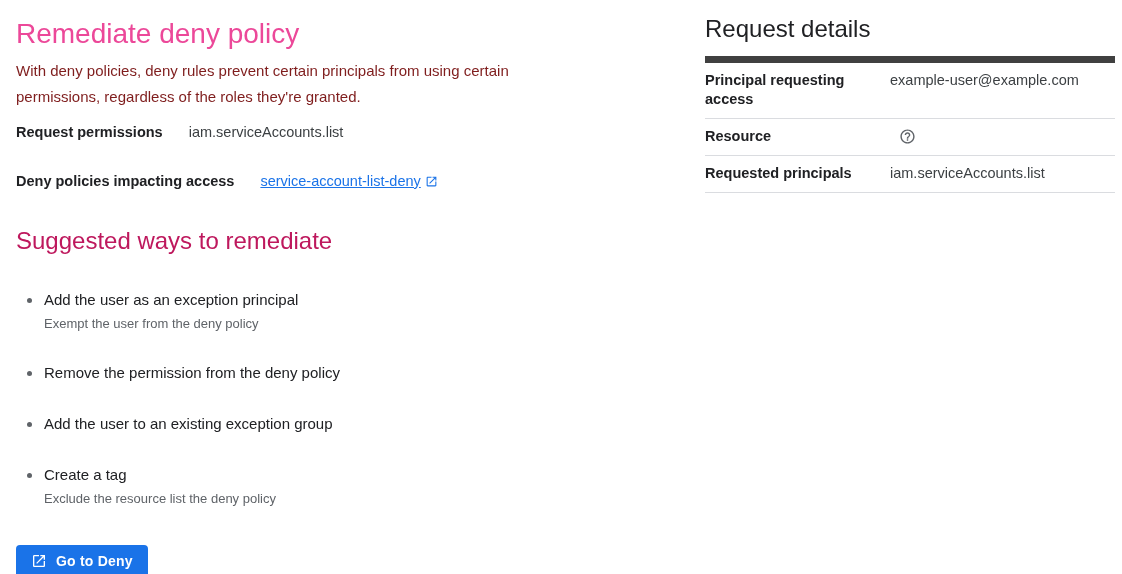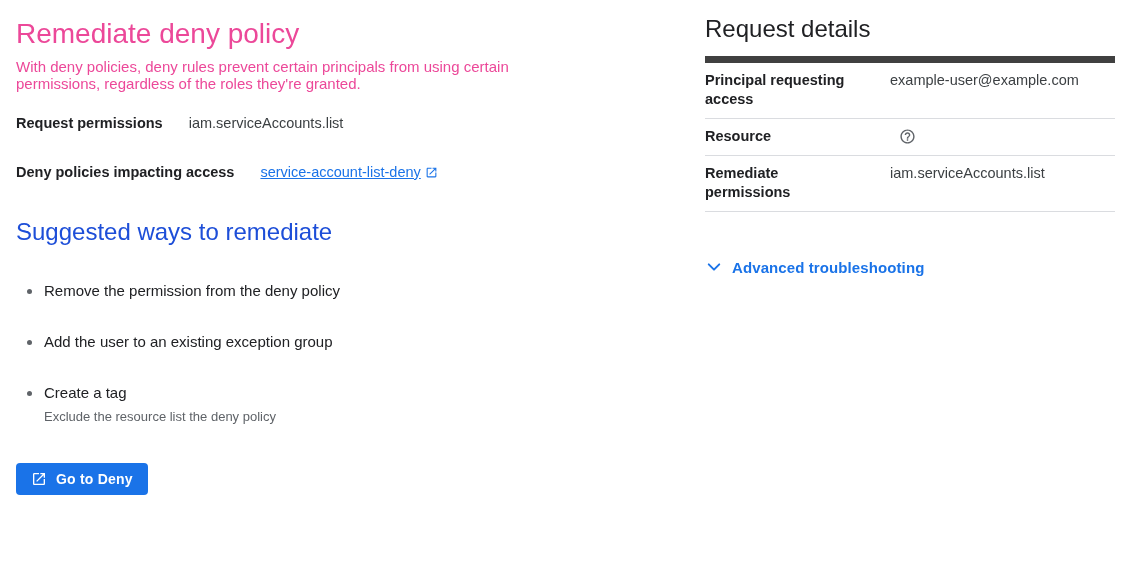--- a/index.html
+++ b/index.html
@@ -21,24 +21,24 @@
   }
   .page-title {
     font-size: 28px;
     font-weight: 400;
     line-height: 32px;
     margin: 0 0 8px 0;
     color: #ec4899;
   }
   .description {
     font-size: 15px;
-    line-height: 17px;
-    color: #ec4899;
+    line-height: 26px;
+    color: #7f1d1d;
     max-width: 553px;
-    margin: 0 0 22px 0;
+    margin: 0 0 13px 0;
   }
   .field-row {
     display: flex;
     gap: 26px;
     align-items: baseline;
     margin-bottom: 31px;
     font-size: 14.5px;
     line-height: 18px;
   }
   .field-label { font-weight: 700; color: #202124; white-space: nowrap; }
@@ -48,21 +48,21 @@
     color: #1a73e8;
     text-decoration: underline;
     cursor: pointer;
   }
   .ext-icon-blue svg { display: block; }
 
   .section-title {
     font-size: 24px;
     font-weight: 400;
     line-height: 28px;
-    color: #1d4ed8;
+    color: #be185d;
     margin: 37px 0 0 0;
   }
   .suggestion-list {
     list-style: none;
     margin: 35px 0 0 0;
     padding: 0 0 0 28px;
   }
   .suggestion-list li {
     position: relative;
     margin-bottom: 31px;
@@ -181,20 +181,24 @@
               <path d="M19 19H5V5h7V3H5c-1.11 0-2 .9-2 2v14c0 1.1.89 2 2 2h14c1.1 0 2-.89 2-2v-7h-2v7zM14 3v2h3.59l-9.83 9.83 1.41 1.41L19 6.41V10h2V3h-7z"></path>
             </svg>
         </span>
       </span>
     </div>
 
     <h2 class="section-title">Suggested ways to remediate</h2>
 
     <ul class="suggestion-list">
       <li>
+        <div class="item-main">Add the user as an exception principal</div>
+        <div class="item-sub">Exempt the user from the deny policy</div>
+      </li>
+      <li>
         <div class="item-main">Remove the permission from the deny policy</div>
 
       </li>
       <li>
         <div class="item-main">Add the user to an existing exception group</div>
 
       </li>
       <li>
         <div class="item-main">Create a tag</div>
         <div class="item-sub">Exclude the resource list the deny policy</div>
@@ -221,28 +225,20 @@
       </div>
       <div class="detail-row">
         <div class="detail-label">Resource</div>
         <div class="detail-value">
           <span class="help-icon"><svg width="17" height="17" viewBox="0 0 24 24" fill="#5f6368">
                 <path d="M11 18h2v-2h-2v2zm1-16C6.48 2 2 6.48 2 12s4.48 10 10 10 10-4.48 10-10S17.52 2 12 2zm0 18c-4.41 0-8-3.59-8-8s3.59-8 8-8 8 3.59 8 8-3.59 8-8 8zm0-14c-2.21 0-4 1.79-4 4h2c0-1.1.9-2 2-2s2 .9 2 2c0 2-3 1.75-3 5h2c0-2.25 3-2.5 3-5 0-2.21-1.79-4-4-4z"></path>
               </svg></span>
         </div>
       </div>
       <div class="detail-row">
-        <div class="detail-label">Remediate permissions</div>
+        <div class="detail-label">Requested principals</div>
         <div class="detail-value">iam.serviceAccounts.list</div>
       </div>
     </div>
 
-    <div class="advanced-toggle">
-      <span>
-        <svg width="18" height="18" viewBox="0 0 24 24" fill="none" stroke="#1a73e8" stroke-width="2.6" stroke-linecap="round" stroke-linejoin="round">
-            <polyline points="5,8.5 12,15.5 19,8.5"></polyline>
-          </svg>
-      </span>
-      <span>Advanced troubleshooting</span>
-    </div>
   </div>
 
 </div>
 
 </body></html>

